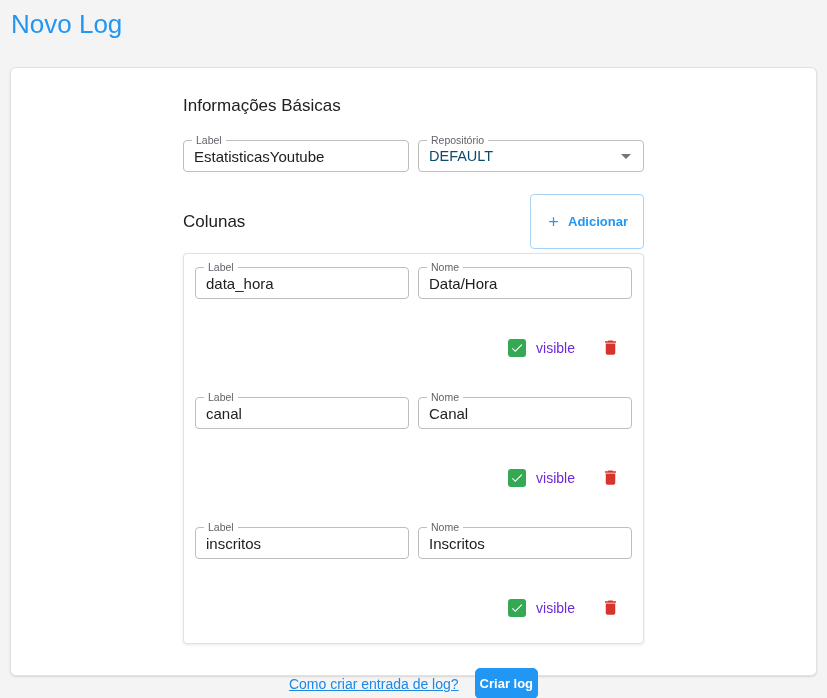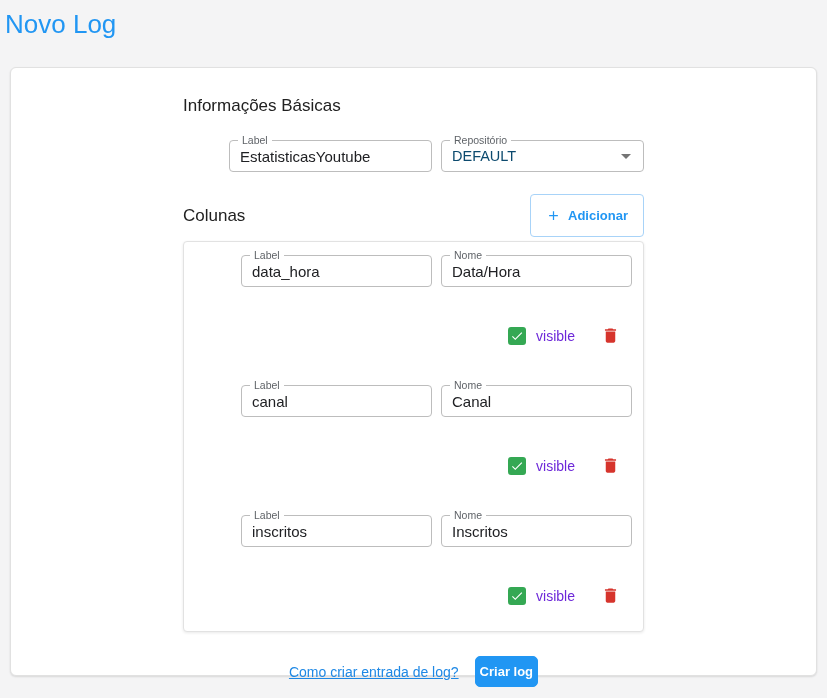--- a/index.html
+++ b/index.html
@@ -4,42 +4,42 @@
 <style>
   * { box-sizing: border-box; margin: 0; padding: 0; }
   html, body {
     width: 827px; height: 698px;
     background: #f4f4f5;
     font-family: "Liberation Sans", "DejaVu Sans", sans-serif;
     color: #202124;
     overflow: hidden;
   }
   
-  .page-header { padding: 8px 12px 0 5px; }
+  .page-header { padding: 8px 12px 0 11px; }
   .page-title {
     font-size: 26px; line-height: 32px; font-weight: 400;
     color: #2196f3;
   }
   .page-subtitle {
     font-size: 13.5px; line-height: 17px; color: #1f1f1f; margin-top: 2px;
   }
   
   .card {
     margin: 27px 10px 0 10px;
     background: #ffffff;
     border: 1px solid #e1e1e1;
     border-radius: 6px;
     box-shadow: 0 1px 2px rgba(0,0,0,.12);
     padding: 28px 0 22px 0;
     height: 609px;
   }
   .content { width: 461px; margin: 0 auto; }
   .section-title { font-size: 17px; font-weight: 400; color: #212121; }
   
-  .fields-row { display: flex; gap: 9px; margin-top: 24px; margin-left: 46px; }
+  .fields-row { display: flex; gap: 9px; margin-top: 24px; }
   .mfield {
     position: relative;
     flex: 1;
     height: 32px;
     border: 1px solid #bdbdbd;
     border-radius: 4px;
     background: #fff;
     display: flex; align-items: center;
     padding: 0 10px;
   }
@@ -68,21 +68,21 @@
     margin-top: 22px;
   }
   .add-button {
     display: inline-flex; align-items: center; gap: 7px;
     background: #fff;
     border: 1px solid #a8d3f8;
     border-radius: 4px;
     color: #2196f3;
     font-size: 13px; font-weight: 700;
     font-family: inherit;
-    padding: 13px 15px;
+    padding: 19px 15px;
     cursor: pointer;
   }
   .add-button svg { display: block; }
   
   .columns-box {
     margin-top: 4px;
     border: 1px solid #e2e2e2;
     border-radius: 4px;
     background: #fff;
     box-shadow: 0 1px 3px rgba(0,0,0,.09);

